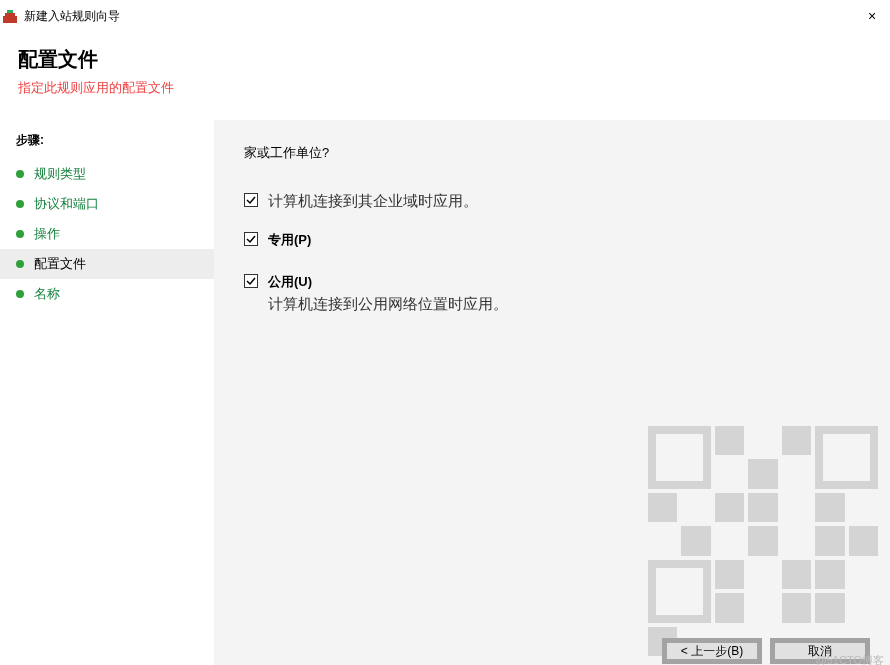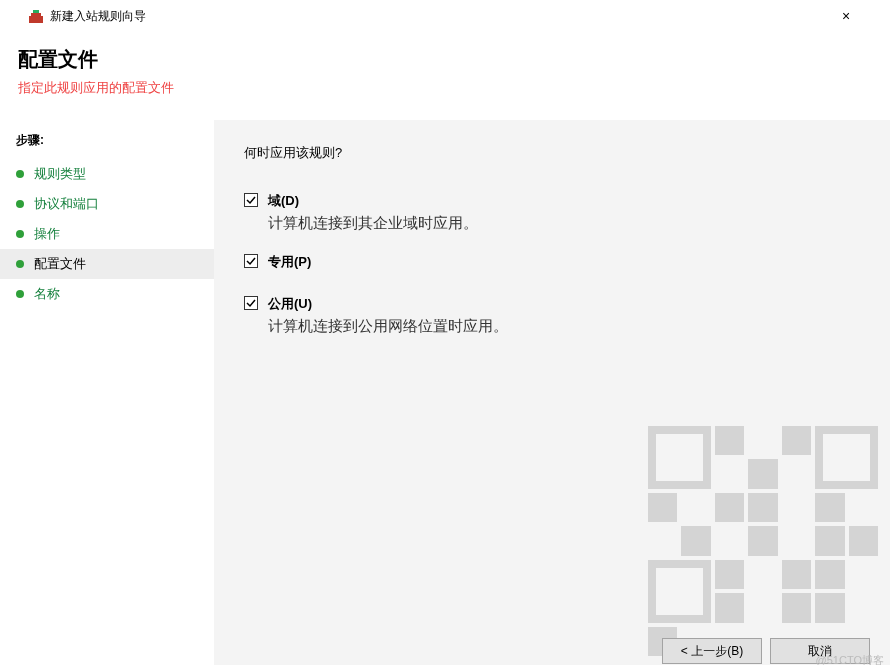--- a/index.html
+++ b/index.html
@@ -10,21 +10,21 @@
       background: #fff;
       width: 890px;
       height: 665px;
       overflow: hidden;
       position: relative;
     }
     .titlebar {
       display: flex;
       align-items: center;
       height: 32px;
-      padding: 0 28px;
+      padding: 0 2px;
     }
     .titlebar-icon {
       width: 16px;
       height: 16px;
       margin-right: 6px;
       display: inline-flex;
       align-items: center;
       justify-content: center;
     }
     .titlebar-title {
@@ -131,21 +131,21 @@
     .footer {
       position: absolute;
       bottom: 10px;
       right: 20px;
       display: flex;
       gap: 8px;
     }
     .btn {
       min-width: 100px;
       height: 26px;
-      border: 1px solid #a3a3a3;
+      border: 5px solid #a3a3a3;
       background: #e1e1e1;
       font-size: 12px;
       cursor: pointer;
       display: flex;
       align-items: center;
       justify-content: center;
       padding: 0 12px;
     }
     .btn.default {
       border: 2px solid #0078d7;
@@ -218,31 +218,30 @@
       <span class="step-bullet"></span>
       <span class="step-label current">配置文件</span>
     </div>
     <div class="step-item">
       <span class="step-bullet"></span>
       <span class="step-label link">名称</span>
     </div>
   </div>
 
   <div class="main">
-    <div class="question">何时应用该规则?</div>
+    <div class="question">家或工作单位?</div>
 
     <div class="options">
       <div class="option">
         <span class="checkbox">
           <svg viewBox="0 0 10 10">
               <path d="M1 5 L4 8 L9 2" stroke="#000" stroke-width="1.5" fill="none"></path>
             </svg>
         </span>
         <div class="option-text">
-          <div class="option-label">域(D)</div>
           <div class="option-desc">计算机连接到其企业域时应用。</div>
         </div>
       </div>
 
       <div class="option">
         <span class="checkbox">
           <svg viewBox="0 0 10 10">
               <path d="M1 5 L4 8 L9 2" stroke="#000" stroke-width="1.5" fill="none"></path>
             </svg>
         </span>

